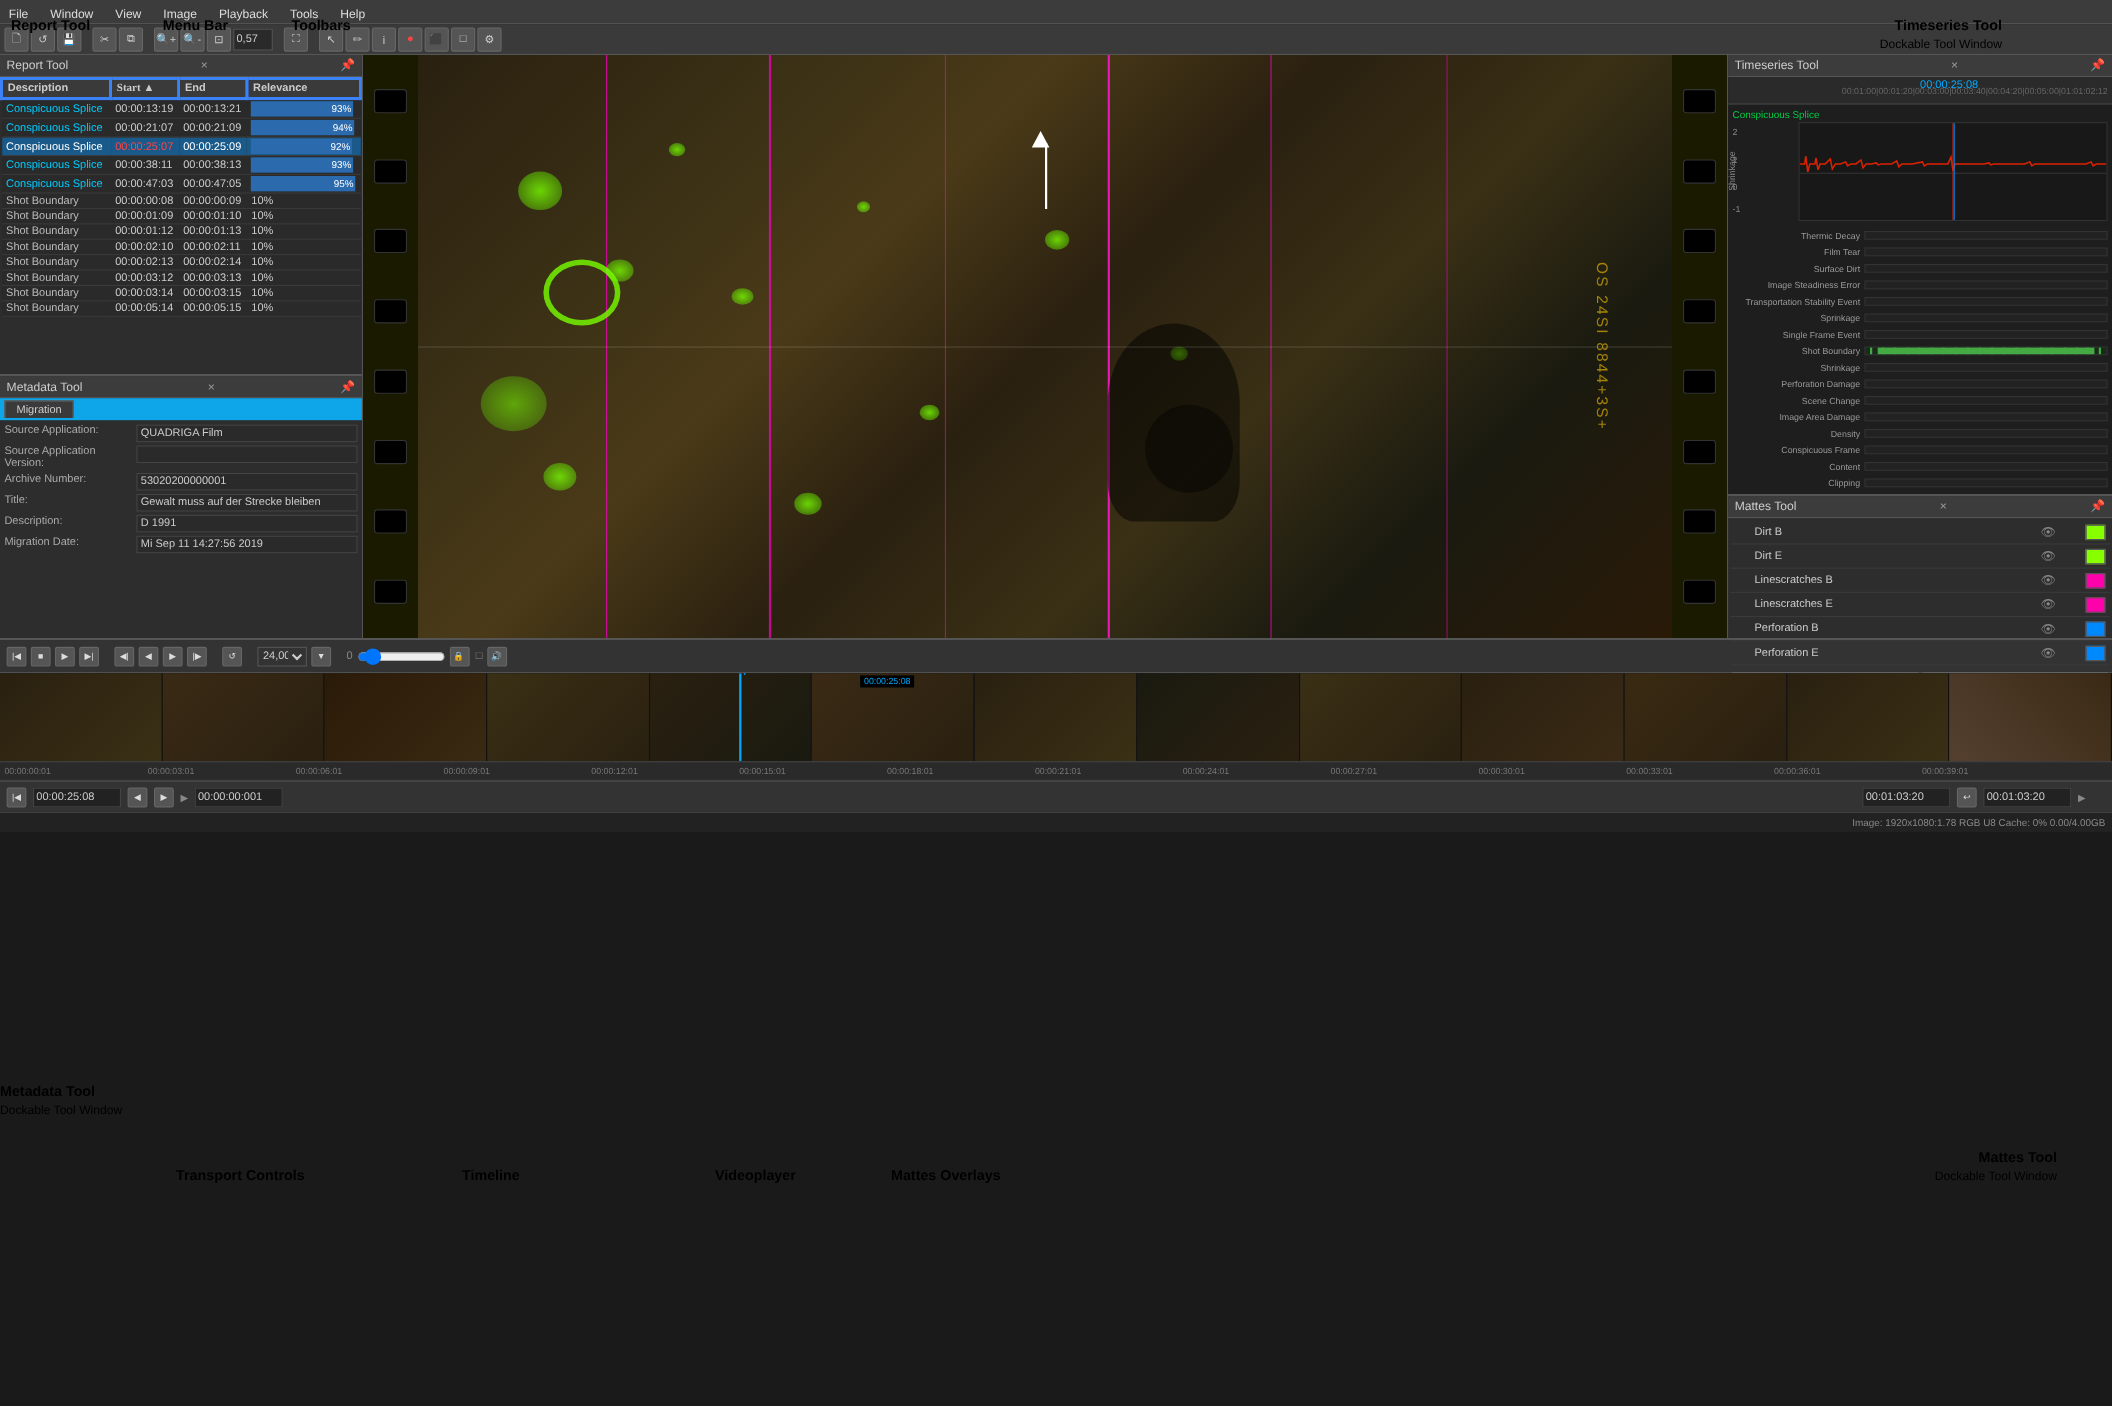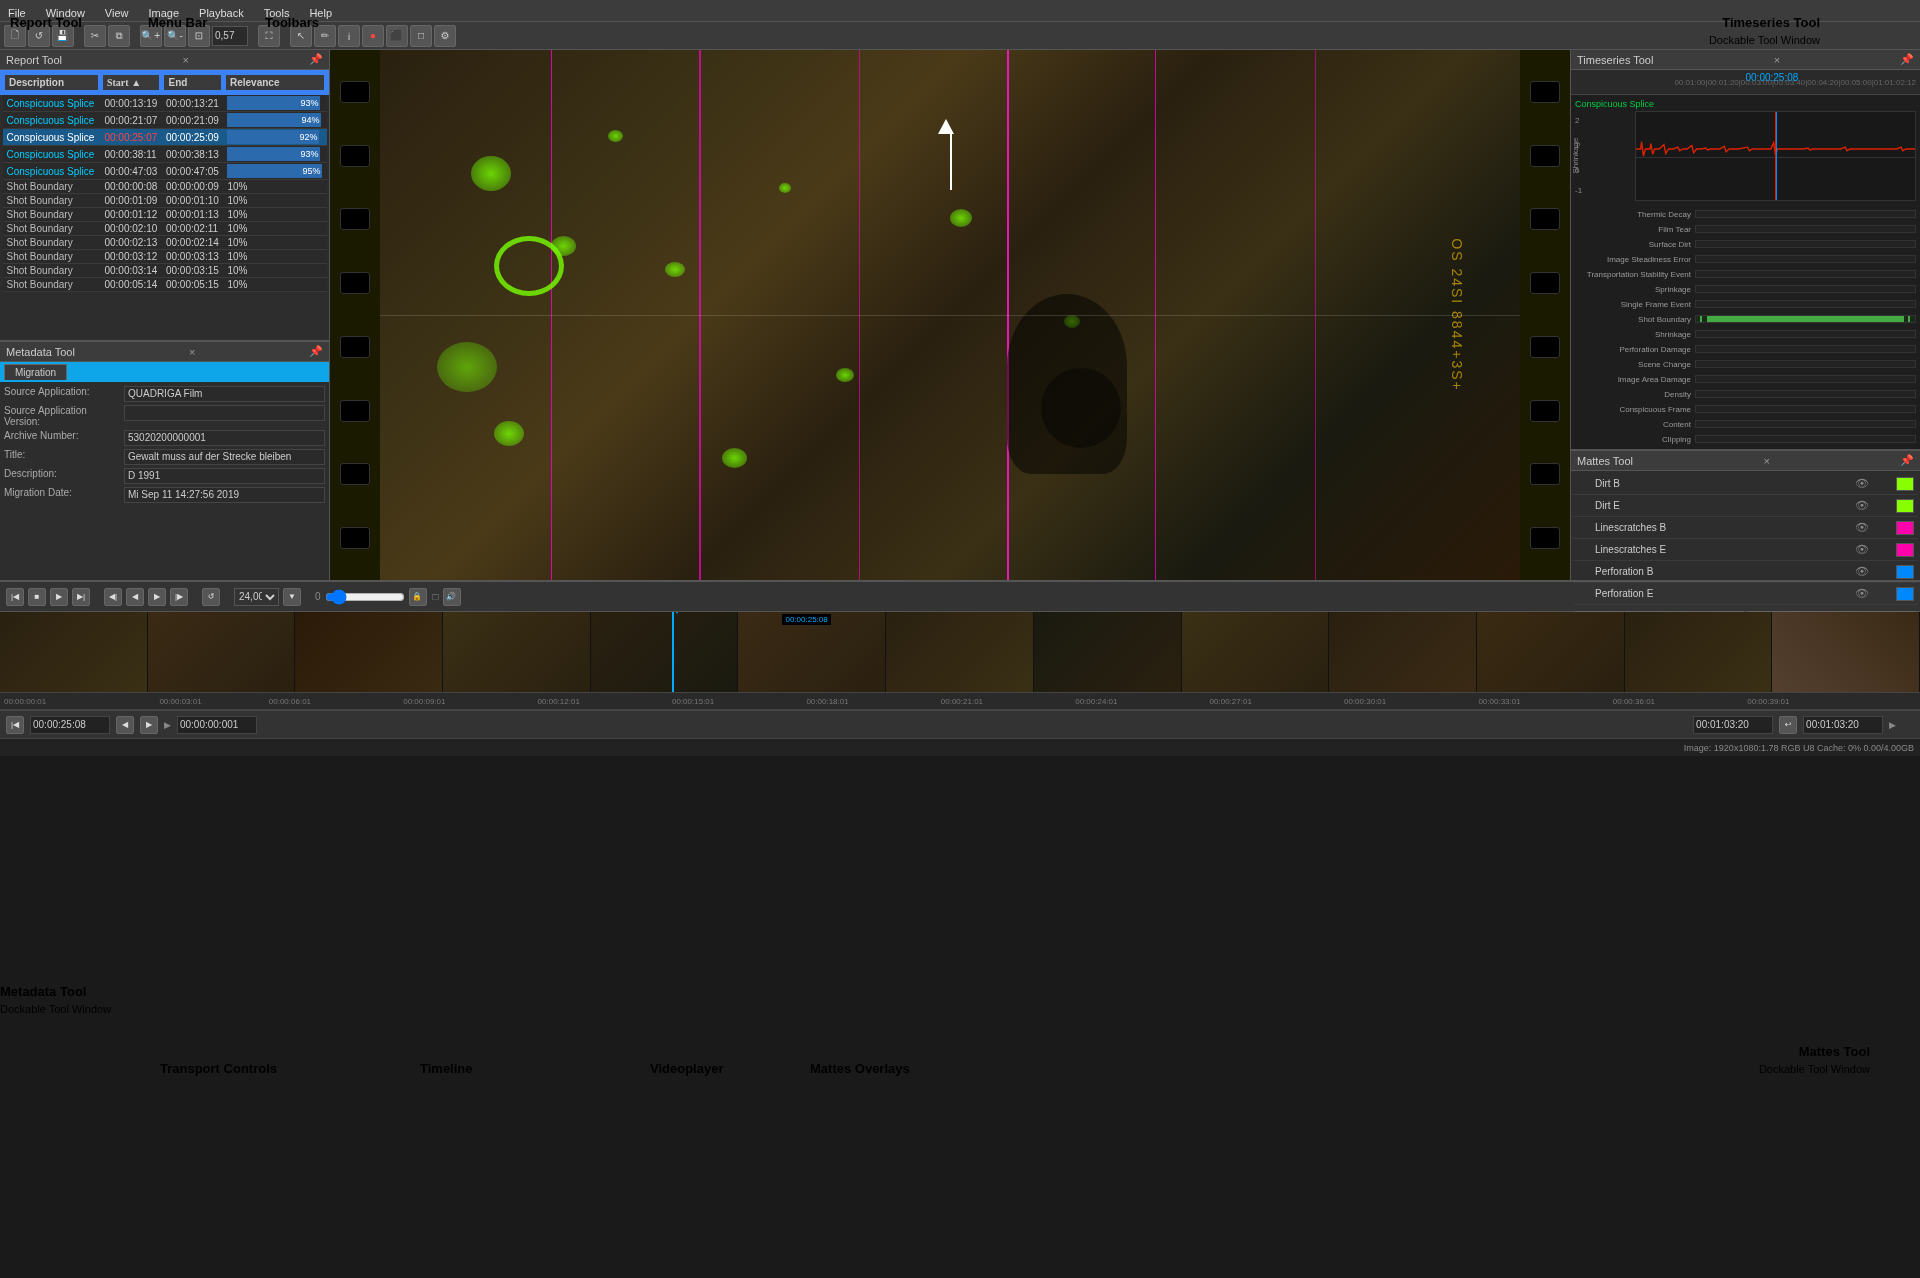--- a/index.html
+++ b/index.html
@@ -97,21 +97,21 @@
     }
     #report-table {
       width: 100%;
       border-collapse: collapse;
     }
     #report-table th {
       background: #3a3a3a;
       color: #ccc;
       font-size: 10px;
       padding: 2px 4px;
-      border: 5px solid #3b82f6;
+      border: 3px solid #3b82f6;
       text-align: left;
       position: sticky;
       top: 0;
     }
     #report-table td {
       font-size: 10px;
       padding: 1px 4px;
       border-bottom: 1px solid #3a3a3a;
       white-space: nowrap;
     }
@@ -1027,21 +1027,21 @@
       <div style="flex:1;background:linear-gradient(135deg,#3a3015,#2a2010);border-right:1px solid #111;"></div>
       <div style="flex:1;background:linear-gradient(135deg,#2a2010,#3a2a15);border-right:1px solid #111;"></div>
       <div style="flex:1;background:linear-gradient(135deg,#3a2a12,#2a2010);border-right:1px solid #111;"></div>
       <div style="flex:1;background:linear-gradient(135deg,#2a2010,#3a3015);border-right:1px solid #111;"></div>
       <div style="flex:1;background:linear-gradient(45deg,#554030,#3a2a15);border-right:1px solid #111;"></div>
     </div>
   </div>
 
   <div id="timeline-ruler">
     <span style="position:absolute;left:4px;">00:00:00:01</span>
-    <span style="position:absolute;left:7%;margin-left:25px;">00:00:03:01</span>
+    <span style="position:absolute;left:7%;">00:00:03:01</span>
     <span style="position:absolute;left:14%;">00:00:06:01</span>
     <span style="position:absolute;left:21%;">00:00:09:01</span>
     <span style="position:absolute;left:28%;">00:00:12:01</span>
     <span style="position:absolute;left:35%;">00:00:15:01</span>
     <span style="position:absolute;left:42%;">00:00:18:01</span>
     <span style="position:absolute;left:49%;">00:00:21:01</span>
     <span style="position:absolute;left:56%;">00:00:24:01</span>
     <span style="position:absolute;left:63%;">00:00:27:01</span>
     <span style="position:absolute;left:70%;">00:00:30:01</span>
     <span style="position:absolute;left:77%;">00:00:33:01</span>

